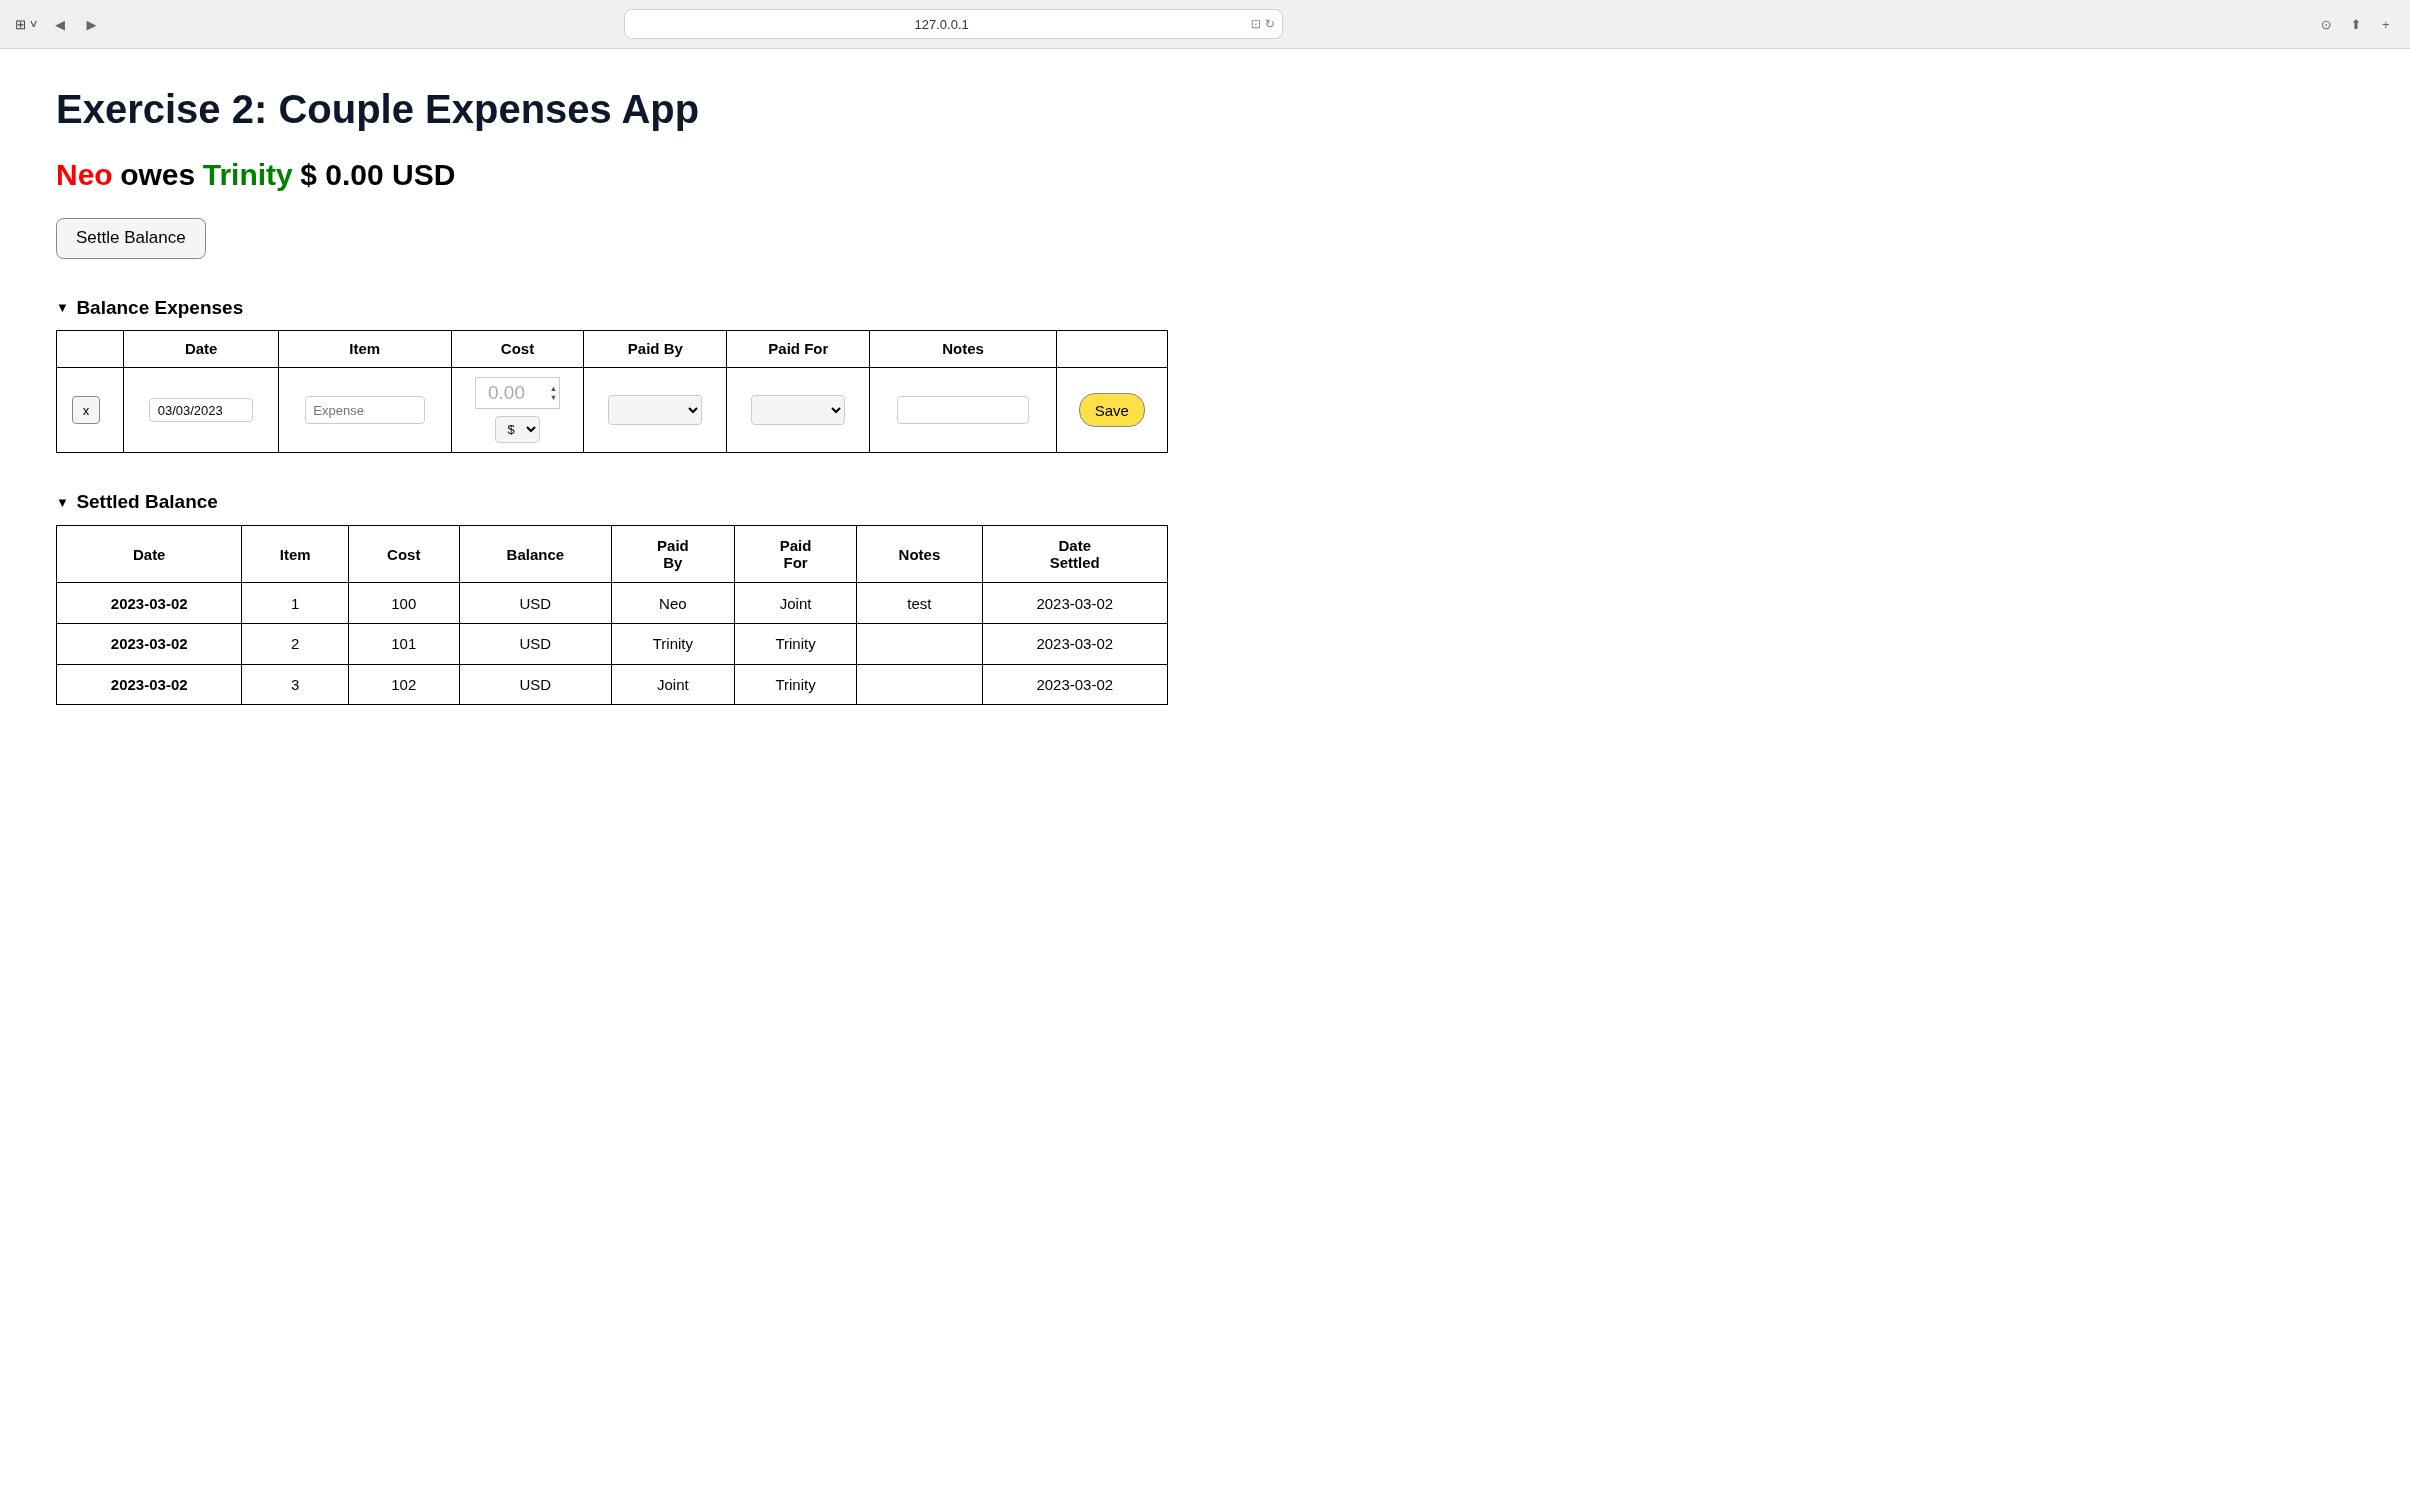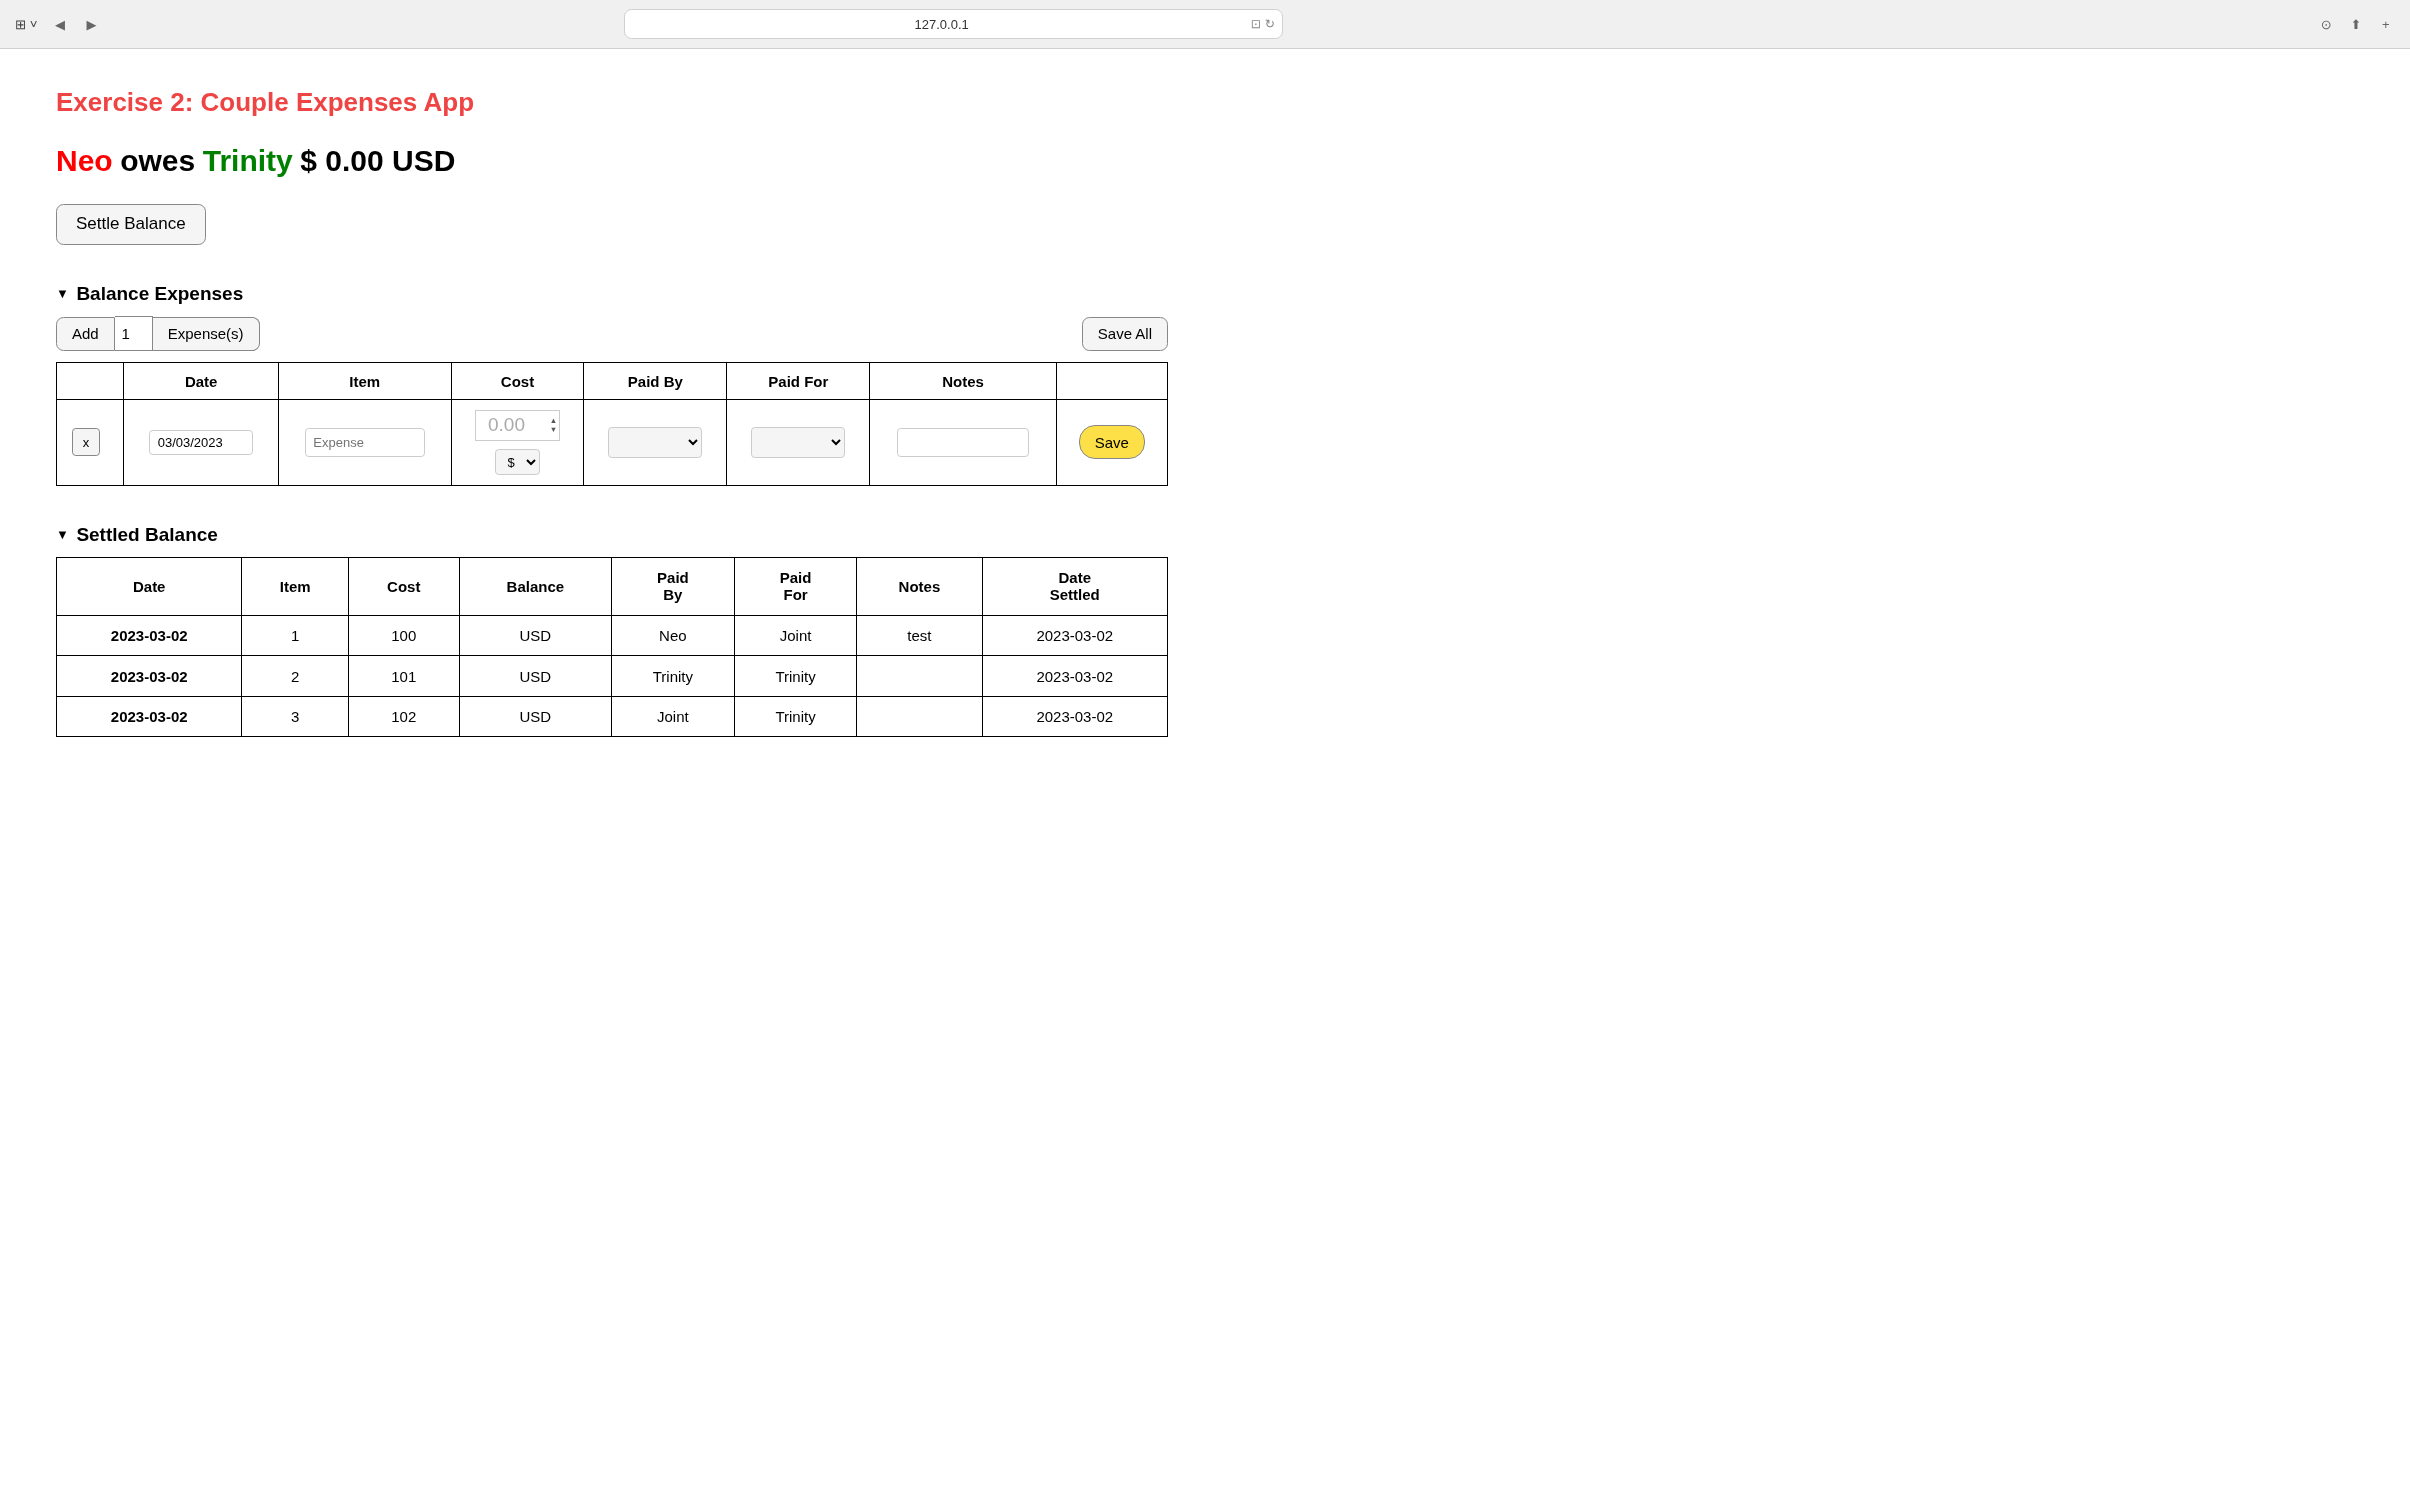--- a/index.html
+++ b/index.html
@@ -105,23 +105,23 @@
       margin-left: auto;
     }
 
     
     .page-content {
       padding: 38px 56px;
       max-width: 1224px;
     }
 
     .page-title {
-      font-size: 26px;
+      font-size: 40px;
       font-weight: 800;
-      color: #ef4444;
+      color: #0f172a;
       margin-bottom: 26px;
     }
 
     .balance-statement {
       font-size: 30px;
       font-weight: 600;
       margin-bottom: 26px;
       display: flex;
       align-items: center;
       gap: 7.5px;
@@ -403,28 +403,20 @@
 
   <button class="settle-balance-btn">Settle Balance</button>
 
   
   <div class="section-gap">
     <div class="section-header">
       <span class="triangle">▼</span>
       <span>Balance Expenses</span>
     </div>
 
-    <div class="add-expense-row">
-      <div class="add-expense-left">
-        <button class="add-btn">Add</button>
-        <input class="quantity-input" type="number" value="1" style="">
-        <button class="expense-label-btn">Expense(s)</button>
-      </div>
-      <button class="save-all-btn">Save All</button>
-    </div>
 
     <table class="balance-table">
       <thead>
         <tr>
           <th></th>
           <th>Date</th>
           <th>Item</th>
           <th>Cost</th>
           <th>Paid By</th>
           <th>Paid For</th>

